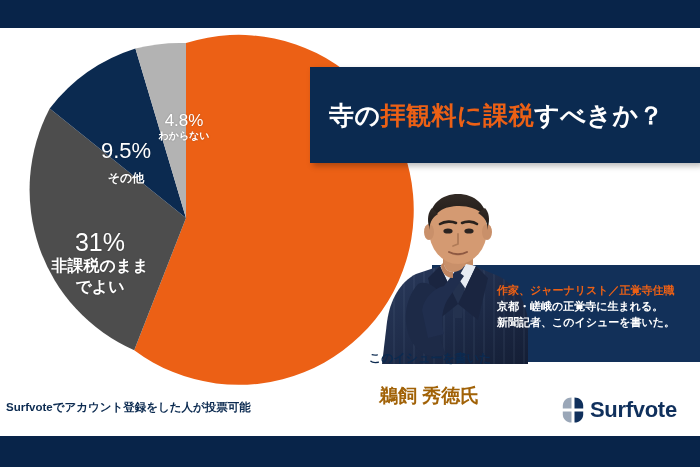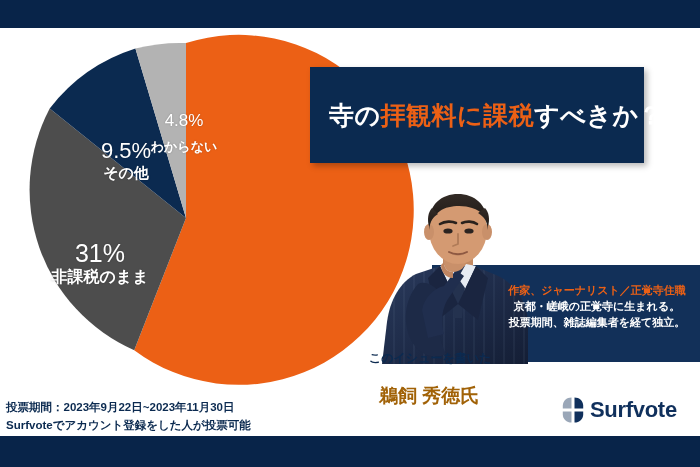--- a/index.html
+++ b/index.html
@@ -20,44 +20,44 @@
 
   .pie-label{position:absolute;color:#ffffff;text-align:center;line-height:1.12;
              text-shadow:0 0 2px rgba(0,0,0,.25);}
   .pie-pct{font-weight:400;display:block;}
   .pie-name{font-weight:700;display:block;}
 
   #label-orange{left:176px;top:196px;width:150px;}
   #label-orange .pie-pct{font-size:26px;letter-spacing:.5px;}
   #label-orange .pie-name{font-size:16px;margin-top:2px;}
 
-  #label-gray{left:14px;top:196px;width:150px;}
+  #label-gray{left:14px;top:185px;width:150px;}
   #label-gray .pie-pct{font-size:25px;}
   #label-gray .pie-name{font-size:16px;margin-top:2px;line-height:1.2;font-family:Liberation Mono, monospace;}
 
   #label-navy{left:60px;top:96px;width:110px;}
   #label-navy .pie-pct{font-size:22px;}
-  #label-navy .pie-name{font-size:15px;margin-top:1px;}
+  #label-navy .pie-name{font-size:12px;margin-top:8px;}
 
   #label-silver{left:118px;top:68px;width:110px;}
   #label-silver .pie-pct{font-size:17px;}
-  #label-silver .pie-name{font-size:13px;margin-top:10px;}
-
-  
-  #title-banner{position:absolute;left:310px;top:67px;width:334px;height:96px;
+  #label-silver .pie-name{font-size:10px;margin-top:0;}
+
+  
+  #title-banner{position:absolute;left:310px;top:67px;width:390px;height:96px;
                 background:#0b2a50;display:flex;align-items:center;
                 box-shadow:3px 3px 6px rgba(0,0,0,.28);}
   #title-text{color:#ffffff;font-size:25px;font-weight:700;letter-spacing:.5px;
               padding-left:19px;white-space:nowrap;}
   #title-text .hl{color:#ec6015;}
 
   
   #bio-panel{position:absolute;left:432px;top:265px;width:268px;height:97px;
              background:#123059;}
-  #bio-inner{position:absolute;left:497px;top:283px;width:200px;text-align:center;}
+  #bio-inner{position:absolute;left:497px;top:283px;width:200px;}
   .bio-role{color:#ec6015;font-size:11px;font-weight:700;line-height:1.45;white-space:nowrap;}
   .bio-line{color:#ffffff;font-size:11px;font-weight:700;line-height:1.45;white-space:nowrap;}
 
   
   #person{position:absolute;left:378px;top:192px;width:160px;height:172px;}
 
   
   #author{position:absolute;left:369px;top:351px;}
   #author-kicker{color:#0b2a50;font-size:12px;font-weight:700;line-height:1.25;}
   #author-name{color:#a16207;font-size:19px;font-weight:700;line-height:1.3;
@@ -89,20 +89,21 @@
 
       <path fill="#0b2a50" d="M175 175 L38.7 65.5 A175 175 0 0 1 124.4 5.6 Z"></path>
 
       <path fill="#b3b3b3" d="M175 175 L124.4 5.6 A175 175 0 0 1 175 0 Z"></path>
     </svg>
 
 
     <div class="pie-label" id="label-gray">
       <span class="pie-pct">31%</span>
       <span class="pie-name">非課税のまま</span>
+      <span class="pie-name">でよい</span>
     </div>
 
     <div class="pie-label" id="label-navy">
       <span class="pie-pct">9.5%</span>
       <span class="pie-name">その他</span>
     </div>
 
     <div class="pie-label" id="label-silver">
       <span class="pie-pct">4.8%</span>
       <span class="pie-name">わからない</span>
@@ -188,30 +189,29 @@
     <ellipse cx="70" cy="39" rx="4.6" ry="2.6" fill="#2b2320"></ellipse>
     <ellipse cx="91" cy="39" rx="4.6" ry="2.6" fill="#2b2320"></ellipse>
 
     <path d="M80 42 L80 52 L75 54" stroke="#b07b58" stroke-width="1.8" fill="none" stroke-linecap="round"></path>
     <path d="M71 60 C76 63 84 63 89 60" stroke="#8e5942" stroke-width="2" fill="none" stroke-linecap="round"></path>
   </svg>
 
   <div id="bio-inner">
     <div class="bio-role">作家、ジャーナリスト／正覚寺住職</div>
     <div class="bio-line">京都・嵯峨の正覚寺に生まれる。</div>
-    <div class="bio-line">投票期間、雑誌編集者を経て独立。</div>
+    <div class="bio-line">新聞記者、このイシューを書いた。</div>
   </div>
 
   <div id="author">
     <div id="author-kicker">このイシューを書いた</div>
     <div id="author-name">鵜飼 秀徳氏</div>
   </div>
 
   <div id="footer-note">
-    <div class="foot-line">投票期間：2023年9月22日~2023年11月30日</div>
     <div class="foot-line">Surfvoteでアカウント登録をした人が投票可能</div>
   </div>
 
   <div id="logo">
     <svg id="logo-mark" viewBox="0 0 22 26">
       <path fill="#9aa7b8" d="M9.5 0.5 C4.6 0.5 0.8 4 0.8 8.6 L0.8 11.6 L9.5 11.6 Z"></path>
       <path fill="#9aa7b8" d="M0.8 14.4 L0.8 17.4 C0.8 22 4.6 25.5 9.5 25.5 L9.5 14.4 Z"></path>
       <path fill="#10305c" d="M12.5 0.5 L12.5 11.6 L21.2 11.6 L21.2 8.6 C21.2 4 17.4 0.5 12.5 0.5 Z"></path>
       <path fill="#10305c" d="M12.5 14.4 L12.5 25.5 C17.4 25.5 21.2 22 21.2 17.4 L21.2 14.4 Z"></path>
     </svg>

